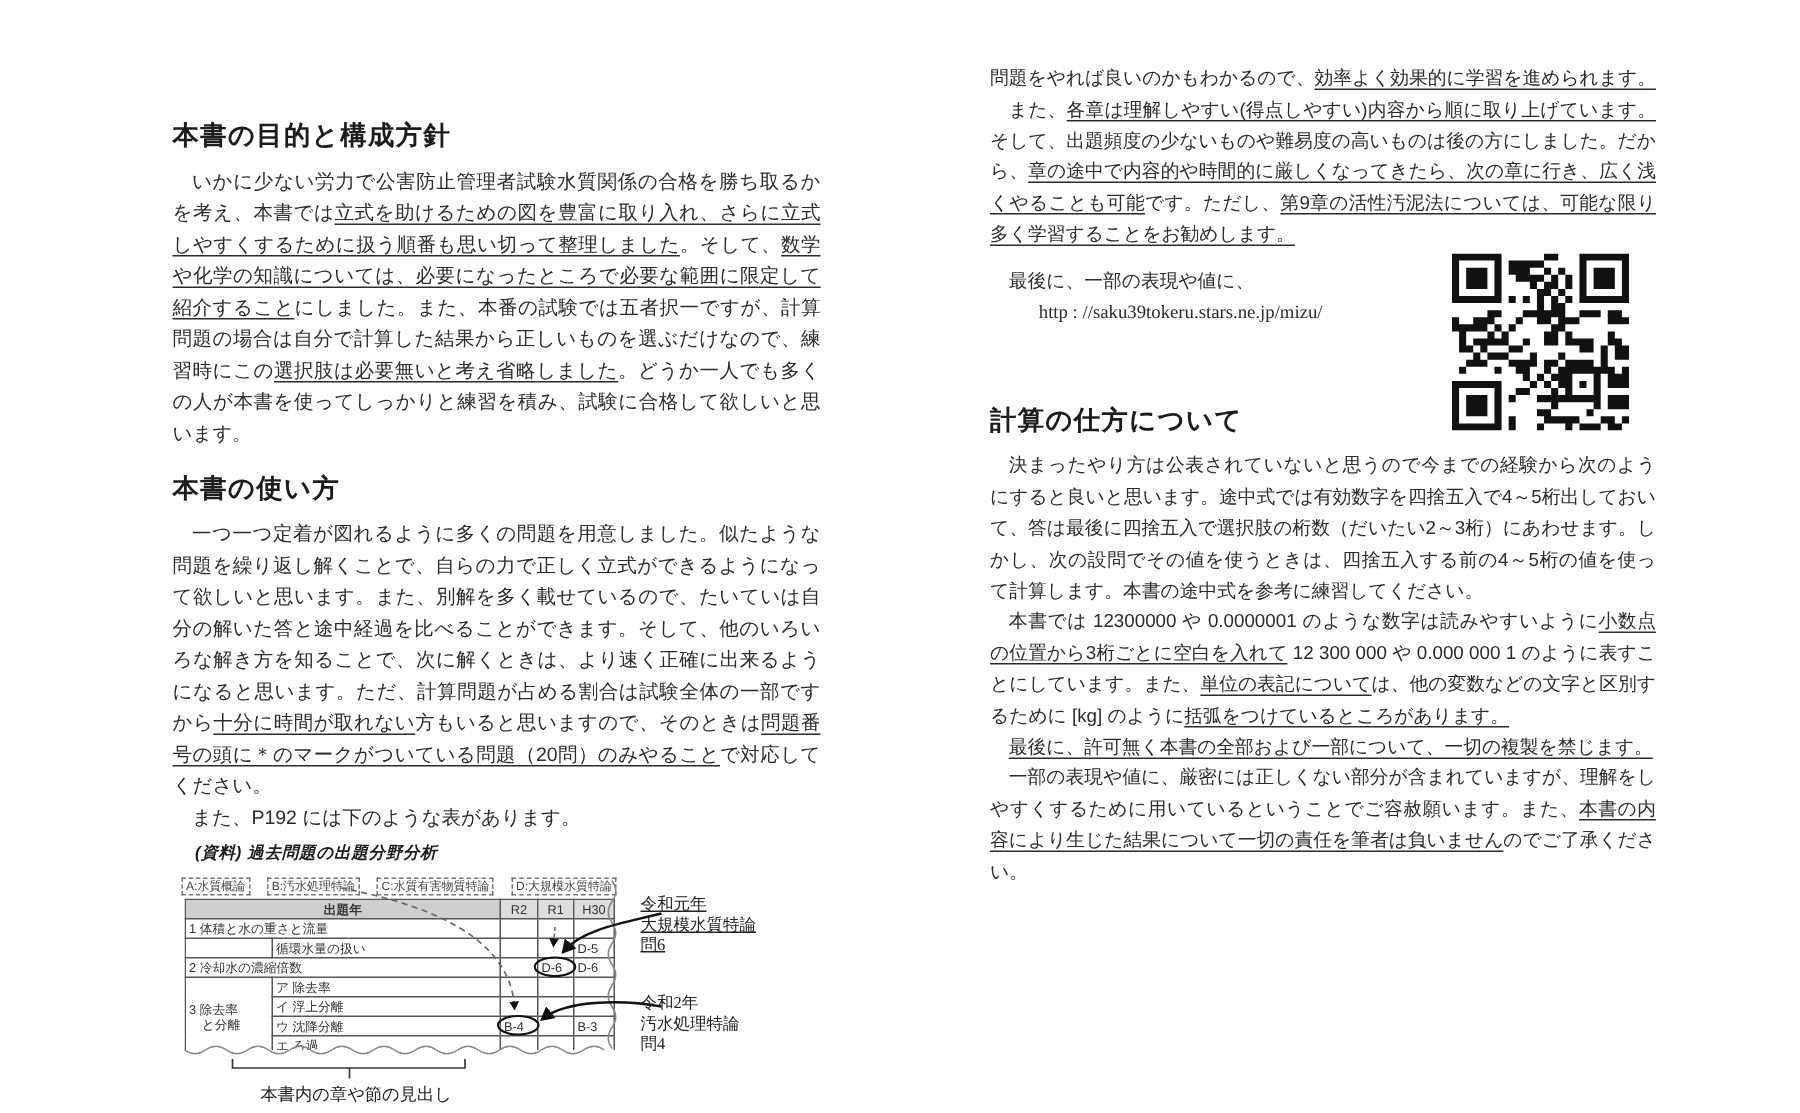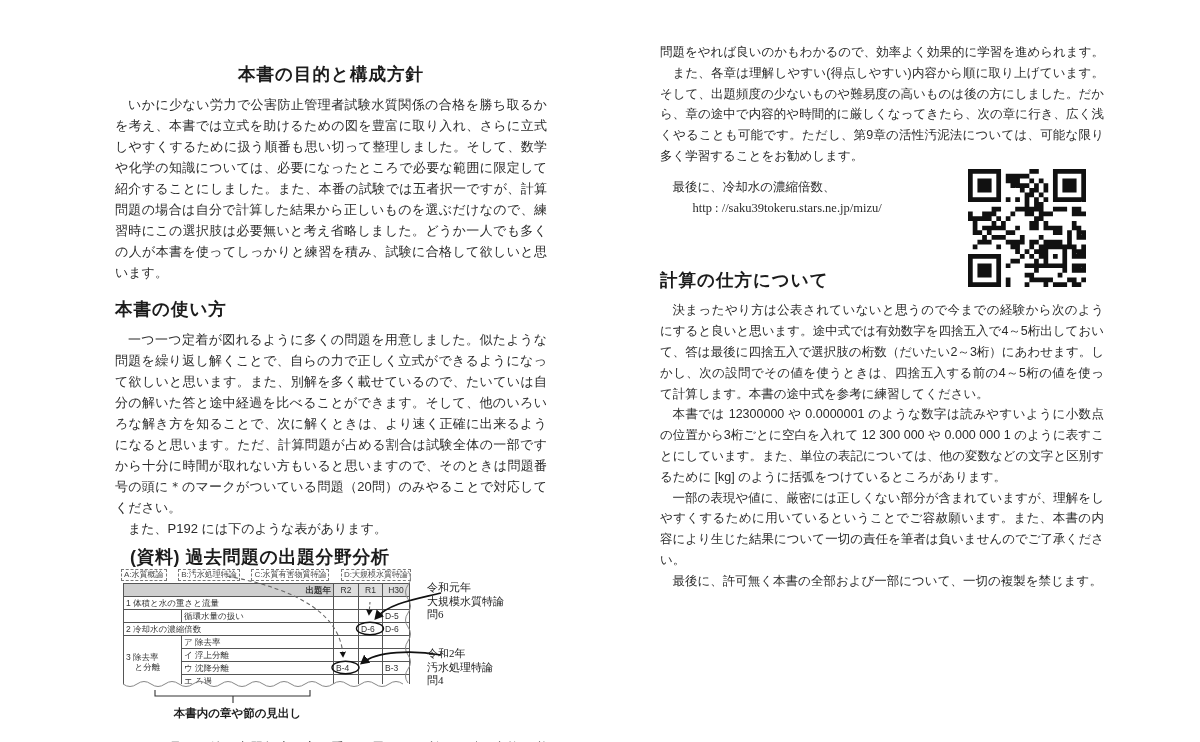--- a/index.html
+++ b/index.html
@@ -4,49 +4,49 @@
 <style>
   html,body{margin:0;padding:0;}
   body{
     width:1200px;height:742px;background:#ffffff;position:relative;overflow:hidden;
     font-family:"Liberation Sans","DejaVu Sans",sans-serif;color:#2b2b2b;
   }
   .page{position:absolute;top:0;}
   .left-page{left:115px;top:62px;width:432px;}
   .right-page{left:660px;top:42px;width:444px;position:absolute;}
   h2.sec{font-size:17.5px;font-weight:bold;color:#1c1c1c;margin:14px 0 8px 0;letter-spacing:1px;}
-  h2.first{margin-top:0;text-align:center;}
+  h2.first{margin-top:16px;}
   p.body{font-size:13px;line-height:21px;margin:0 0 0 0;text-align:justify;}
   .right-page p.body{font-size:12.5px;line-height:20.8px;}
   p.ind{text-indent:1em;}
-  .u{text-decoration-thickness:1px;text-underline-offset:2.5px;}
+  .u{text-decoration:underline;text-decoration-thickness:1px;text-underline-offset:2.5px;}
   p.gap-top{margin-top:8px;}
   
   .links-block{position:relative;margin:10px 0 50px 0;}
   p.url{font-family:"Liberation Serif","DejaVu Serif",serif;padding-left:2.6em;font-size:13px;}
   .qr{position:absolute;left:308px;top:-8px;width:118px;height:118px;}
   
   .figure{position:relative;height:184px;margin:6px 0 4px 0;}
-  .fig-title{position:absolute;left:15px;top:0;font-size:18px;font-weight:bold;color:#1c1c1c;letter-spacing:0.5px;}
+  .fig-title{position:absolute;left:15px;top:0;font-size:11px;font-weight:bold;color:#1c1c1c;letter-spacing:0.5px;font-style:italic;}
   .legend{position:absolute;left:6px;top:24px;width:290px;display:flex;justify-content:space-between;}
   .legend span{border:1px dashed #777;font-size:8px;line-height:10px;padding:0 2px;color:#444;white-space:nowrap;}
   .table-wrap{position:absolute;left:8px;top:38px;width:288px;height:101px;overflow:hidden;}
   table.fig-table{border-collapse:collapse;table-layout:fixed;width:286px;}
   table.fig-table td{border:1px solid #555;font-size:8.5px;line-height:10px;height:12px;padding:0 2px;
     overflow:hidden;white-space:nowrap;color:#333;}
-  td.hd{background:#cfcfcf;text-align:right;font-weight:bold;color:#222;}
+  td.hd{background:#cfcfcf;text-align:center;font-weight:bold;color:#222;}
   td.hd2{background:#dedede;text-align:center;}
   td.val{padding:0;}
   td.grp{line-height:11px;white-space:normal;text-align:left;vertical-align:middle;}
   .fig-svg{position:absolute;left:0;top:0;width:432px;height:184px;pointer-events:none;}
   .ann{position:absolute;left:312px;font-family:"Liberation Serif","DejaVu Serif",serif;
     font-size:11px;line-height:13.5px;color:#222;}
-  .ann1{top:36px;} .ann2{top:102px;}
+  .ann1{top:36px;text-decoration:underline;} .ann2{top:102px;}
   .fig-caption{position:absolute;left:30px;top:161px;width:185px;text-align:center;
-    font-size:11.5px;font-weight:bold;color:#1c1c1c;}
+    font-size:11.5px;font-weight:normal;color:#1c1c1c;}
 </style>
 </head>
 <body>
 
 <div class="page left-page">
 
   <h2 class="sec first">本書の目的と構成方針</h2>
 
   <p class="body ind"><span>いかに少ない労力で公害防止管理者試験水質関係の合格を勝ち取るかを考え、本書では</span><span class="u">立式を助けるための図を豊富に取り入れ、さらに立式しやすくするために扱う順番も思い切って整理しました</span><span>。そして、</span><span class="u">数学や化学の知識については、必要になったところで必要な範囲に限定して紹介すること</span><span>にしました。また、本番の試験では五者択一ですが、計算問題の場合は自分で計算した結果から正しいものを選ぶだけなので、練習時にこの</span><span class="u">選択肢は必要無いと考え省略しました</span><span>。どうか一人でも多くの人が本書を使ってしっかりと練習を積み、試験に合格して欲しいと思います。</span></p>
 
@@ -170,30 +170,30 @@
 
 </div>
 
 <div class="page right-page">
 
   <p class="body"><span>問題をやれば良いのかもわかるので、</span><span class="u">効率よく効果的に学習を進められます。</span></p>
 
   <p class="body ind"><span>また、</span><span class="u">各章は理解しやすい(得点しやすい)内容から順に取り上げています。</span><span>そして、出題頻度の少ないものや難易度の高いものは後の方にしました。だから、</span><span class="u">章の途中で内容的や時間的に厳しくなってきたら、次の章に行き、広く浅くやることも可能</span><span>です。ただし、</span><span class="u">第9章の活性汚泥法については、可能な限り多く学習することをお勧めします。</span></p>
 
   <div class="links-block">
-    <p class="body ind">最後に、冷却水の濃縮倍数、</p>
+    <p class="body ind">最後に、一部の表現や値に、</p>
     <p class="body url">http : //saku39tokeru.stars.ne.jp/mizu/</p>
     <svg class="qr" id="qr" viewBox="0 0 118 118">
         <path d="M0.00 0.00h4.72v4.72h-4.72zM4.72 0.00h4.72v4.72h-4.72zM9.44 0.00h4.72v4.72h-4.72zM14.16 0.00h4.72v4.72h-4.72zM18.88 0.00h4.72v4.72h-4.72zM23.60 0.00h4.72v4.72h-4.72zM28.32 0.00h4.72v4.72h-4.72zM61.36 0.00h4.72v4.72h-4.72zM66.08 0.00h4.72v4.72h-4.72zM84.96 0.00h4.72v4.72h-4.72zM89.68 0.00h4.72v4.72h-4.72zM94.40 0.00h4.72v4.72h-4.72zM99.12 0.00h4.72v4.72h-4.72zM103.84 0.00h4.72v4.72h-4.72zM108.56 0.00h4.72v4.72h-4.72zM113.28 0.00h4.72v4.72h-4.72zM0.00 4.72h4.72v4.72h-4.72zM28.32 4.72h4.72v4.72h-4.72zM37.76 4.72h4.72v4.72h-4.72zM42.48 4.72h4.72v4.72h-4.72zM47.20 4.72h4.72v4.72h-4.72zM51.92 4.72h4.72v4.72h-4.72zM56.64 4.72h4.72v4.72h-4.72zM84.96 4.72h4.72v4.72h-4.72zM113.28 4.72h4.72v4.72h-4.72zM0.00 9.44h4.72v4.72h-4.72zM9.44 9.44h4.72v4.72h-4.72zM14.16 9.44h4.72v4.72h-4.72zM18.88 9.44h4.72v4.72h-4.72zM28.32 9.44h4.72v4.72h-4.72zM37.76 9.44h4.72v4.72h-4.72zM42.48 9.44h4.72v4.72h-4.72zM47.20 9.44h4.72v4.72h-4.72zM61.36 9.44h4.72v4.72h-4.72zM70.80 9.44h4.72v4.72h-4.72zM84.96 9.44h4.72v4.72h-4.72zM94.40 9.44h4.72v4.72h-4.72zM99.12 9.44h4.72v4.72h-4.72zM103.84 9.44h4.72v4.72h-4.72zM113.28 9.44h4.72v4.72h-4.72zM0.00 14.16h4.72v4.72h-4.72zM9.44 14.16h4.72v4.72h-4.72zM14.16 14.16h4.72v4.72h-4.72zM18.88 14.16h4.72v4.72h-4.72zM28.32 14.16h4.72v4.72h-4.72zM42.48 14.16h4.72v4.72h-4.72zM47.20 14.16h4.72v4.72h-4.72zM51.92 14.16h4.72v4.72h-4.72zM56.64 14.16h4.72v4.72h-4.72zM66.08 14.16h4.72v4.72h-4.72zM75.52 14.16h4.72v4.72h-4.72zM84.96 14.16h4.72v4.72h-4.72zM94.40 14.16h4.72v4.72h-4.72zM99.12 14.16h4.72v4.72h-4.72zM103.84 14.16h4.72v4.72h-4.72zM113.28 14.16h4.72v4.72h-4.72zM0.00 18.88h4.72v4.72h-4.72zM9.44 18.88h4.72v4.72h-4.72zM14.16 18.88h4.72v4.72h-4.72zM18.88 18.88h4.72v4.72h-4.72zM28.32 18.88h4.72v4.72h-4.72zM51.92 18.88h4.72v4.72h-4.72zM61.36 18.88h4.72v4.72h-4.72zM66.08 18.88h4.72v4.72h-4.72zM75.52 18.88h4.72v4.72h-4.72zM84.96 18.88h4.72v4.72h-4.72zM94.40 18.88h4.72v4.72h-4.72zM99.12 18.88h4.72v4.72h-4.72zM103.84 18.88h4.72v4.72h-4.72zM113.28 18.88h4.72v4.72h-4.72zM0.00 23.60h4.72v4.72h-4.72zM28.32 23.60h4.72v4.72h-4.72zM56.64 23.60h4.72v4.72h-4.72zM61.36 23.60h4.72v4.72h-4.72zM70.80 23.60h4.72v4.72h-4.72zM84.96 23.60h4.72v4.72h-4.72zM113.28 23.60h4.72v4.72h-4.72zM0.00 28.32h4.72v4.72h-4.72zM4.72 28.32h4.72v4.72h-4.72zM9.44 28.32h4.72v4.72h-4.72zM14.16 28.32h4.72v4.72h-4.72zM18.88 28.32h4.72v4.72h-4.72zM23.60 28.32h4.72v4.72h-4.72zM28.32 28.32h4.72v4.72h-4.72zM37.76 28.32h4.72v4.72h-4.72zM47.20 28.32h4.72v4.72h-4.72zM56.64 28.32h4.72v4.72h-4.72zM66.08 28.32h4.72v4.72h-4.72zM75.52 28.32h4.72v4.72h-4.72zM84.96 28.32h4.72v4.72h-4.72zM89.68 28.32h4.72v4.72h-4.72zM94.40 28.32h4.72v4.72h-4.72zM99.12 28.32h4.72v4.72h-4.72zM103.84 28.32h4.72v4.72h-4.72zM108.56 28.32h4.72v4.72h-4.72zM113.28 28.32h4.72v4.72h-4.72zM56.64 33.04h4.72v4.72h-4.72zM66.08 33.04h4.72v4.72h-4.72zM70.80 33.04h4.72v4.72h-4.72zM23.60 37.76h4.72v4.72h-4.72zM28.32 37.76h4.72v4.72h-4.72zM47.20 37.76h4.72v4.72h-4.72zM51.92 37.76h4.72v4.72h-4.72zM56.64 37.76h4.72v4.72h-4.72zM61.36 37.76h4.72v4.72h-4.72zM66.08 37.76h4.72v4.72h-4.72zM70.80 37.76h4.72v4.72h-4.72zM84.96 37.76h4.72v4.72h-4.72zM89.68 37.76h4.72v4.72h-4.72zM94.40 37.76h4.72v4.72h-4.72zM103.84 37.76h4.72v4.72h-4.72zM108.56 37.76h4.72v4.72h-4.72zM0.00 42.48h4.72v4.72h-4.72zM14.16 42.48h4.72v4.72h-4.72zM18.88 42.48h4.72v4.72h-4.72zM23.60 42.48h4.72v4.72h-4.72zM42.48 42.48h4.72v4.72h-4.72zM56.64 42.48h4.72v4.72h-4.72zM61.36 42.48h4.72v4.72h-4.72zM70.80 42.48h4.72v4.72h-4.72zM75.52 42.48h4.72v4.72h-4.72zM80.24 42.48h4.72v4.72h-4.72zM103.84 42.48h4.72v4.72h-4.72zM108.56 42.48h4.72v4.72h-4.72zM113.28 42.48h4.72v4.72h-4.72zM0.00 47.20h4.72v4.72h-4.72zM4.72 47.20h4.72v4.72h-4.72zM9.44 47.20h4.72v4.72h-4.72zM14.16 47.20h4.72v4.72h-4.72zM18.88 47.20h4.72v4.72h-4.72zM28.32 47.20h4.72v4.72h-4.72zM37.76 47.20h4.72v4.72h-4.72zM66.08 47.20h4.72v4.72h-4.72zM70.80 47.20h4.72v4.72h-4.72zM4.72 51.92h4.72v4.72h-4.72zM23.60 51.92h4.72v4.72h-4.72zM33.04 51.92h4.72v4.72h-4.72zM61.36 51.92h4.72v4.72h-4.72zM66.08 51.92h4.72v4.72h-4.72zM75.52 51.92h4.72v4.72h-4.72zM103.84 51.92h4.72v4.72h-4.72zM4.72 56.64h4.72v4.72h-4.72zM14.16 56.64h4.72v4.72h-4.72zM18.88 56.64h4.72v4.72h-4.72zM23.60 56.64h4.72v4.72h-4.72zM28.32 56.64h4.72v4.72h-4.72zM33.04 56.64h4.72v4.72h-4.72zM47.20 56.64h4.72v4.72h-4.72zM61.36 56.64h4.72v4.72h-4.72zM66.08 56.64h4.72v4.72h-4.72zM75.52 56.64h4.72v4.72h-4.72zM80.24 56.64h4.72v4.72h-4.72zM84.96 56.64h4.72v4.72h-4.72zM89.68 56.64h4.72v4.72h-4.72zM103.84 56.64h4.72v4.72h-4.72zM108.56 56.64h4.72v4.72h-4.72zM4.72 61.36h4.72v4.72h-4.72zM9.44 61.36h4.72v4.72h-4.72zM18.88 61.36h4.72v4.72h-4.72zM37.76 61.36h4.72v4.72h-4.72zM42.48 61.36h4.72v4.72h-4.72zM84.96 61.36h4.72v4.72h-4.72zM89.68 61.36h4.72v4.72h-4.72zM99.12 61.36h4.72v4.72h-4.72zM108.56 61.36h4.72v4.72h-4.72zM113.28 61.36h4.72v4.72h-4.72zM14.16 66.08h4.72v4.72h-4.72zM23.60 66.08h4.72v4.72h-4.72zM28.32 66.08h4.72v4.72h-4.72zM33.04 66.08h4.72v4.72h-4.72zM51.92 66.08h4.72v4.72h-4.72zM70.80 66.08h4.72v4.72h-4.72zM99.12 66.08h4.72v4.72h-4.72zM108.56 66.08h4.72v4.72h-4.72zM113.28 66.08h4.72v4.72h-4.72zM9.44 70.80h4.72v4.72h-4.72zM14.16 70.80h4.72v4.72h-4.72zM18.88 70.80h4.72v4.72h-4.72zM37.76 70.80h4.72v4.72h-4.72zM42.48 70.80h4.72v4.72h-4.72zM47.20 70.80h4.72v4.72h-4.72zM51.92 70.80h4.72v4.72h-4.72zM61.36 70.80h4.72v4.72h-4.72zM66.08 70.80h4.72v4.72h-4.72zM75.52 70.80h4.72v4.72h-4.72zM80.24 70.80h4.72v4.72h-4.72zM84.96 70.80h4.72v4.72h-4.72zM89.68 70.80h4.72v4.72h-4.72zM99.12 70.80h4.72v4.72h-4.72zM4.72 75.52h4.72v4.72h-4.72zM28.32 75.52h4.72v4.72h-4.72zM42.48 75.52h4.72v4.72h-4.72zM47.20 75.52h4.72v4.72h-4.72zM61.36 75.52h4.72v4.72h-4.72zM70.80 75.52h4.72v4.72h-4.72zM75.52 75.52h4.72v4.72h-4.72zM80.24 75.52h4.72v4.72h-4.72zM84.96 75.52h4.72v4.72h-4.72zM89.68 75.52h4.72v4.72h-4.72zM94.40 75.52h4.72v4.72h-4.72zM99.12 75.52h4.72v4.72h-4.72zM103.84 75.52h4.72v4.72h-4.72zM113.28 75.52h4.72v4.72h-4.72zM47.20 80.24h4.72v4.72h-4.72zM56.64 80.24h4.72v4.72h-4.72zM66.08 80.24h4.72v4.72h-4.72zM70.80 80.24h4.72v4.72h-4.72zM75.52 80.24h4.72v4.72h-4.72zM94.40 80.24h4.72v4.72h-4.72zM103.84 80.24h4.72v4.72h-4.72zM108.56 80.24h4.72v4.72h-4.72zM113.28 80.24h4.72v4.72h-4.72zM0.00 84.96h4.72v4.72h-4.72zM4.72 84.96h4.72v4.72h-4.72zM9.44 84.96h4.72v4.72h-4.72zM14.16 84.96h4.72v4.72h-4.72zM18.88 84.96h4.72v4.72h-4.72zM23.60 84.96h4.72v4.72h-4.72zM28.32 84.96h4.72v4.72h-4.72zM51.92 84.96h4.72v4.72h-4.72zM61.36 84.96h4.72v4.72h-4.72zM70.80 84.96h4.72v4.72h-4.72zM75.52 84.96h4.72v4.72h-4.72zM84.96 84.96h4.72v4.72h-4.72zM94.40 84.96h4.72v4.72h-4.72zM103.84 84.96h4.72v4.72h-4.72zM108.56 84.96h4.72v4.72h-4.72zM113.28 84.96h4.72v4.72h-4.72zM0.00 89.68h4.72v4.72h-4.72zM28.32 89.68h4.72v4.72h-4.72zM42.48 89.68h4.72v4.72h-4.72zM47.20 89.68h4.72v4.72h-4.72zM66.08 89.68h4.72v4.72h-4.72zM75.52 89.68h4.72v4.72h-4.72zM94.40 89.68h4.72v4.72h-4.72zM0.00 94.40h4.72v4.72h-4.72zM9.44 94.40h4.72v4.72h-4.72zM14.16 94.40h4.72v4.72h-4.72zM18.88 94.40h4.72v4.72h-4.72zM28.32 94.40h4.72v4.72h-4.72zM37.76 94.40h4.72v4.72h-4.72zM56.64 94.40h4.72v4.72h-4.72zM61.36 94.40h4.72v4.72h-4.72zM66.08 94.40h4.72v4.72h-4.72zM70.80 94.40h4.72v4.72h-4.72zM75.52 94.40h4.72v4.72h-4.72zM80.24 94.40h4.72v4.72h-4.72zM84.96 94.40h4.72v4.72h-4.72zM89.68 94.40h4.72v4.72h-4.72zM94.40 94.40h4.72v4.72h-4.72zM103.84 94.40h4.72v4.72h-4.72zM108.56 94.40h4.72v4.72h-4.72zM113.28 94.40h4.72v4.72h-4.72zM0.00 99.12h4.72v4.72h-4.72zM9.44 99.12h4.72v4.72h-4.72zM14.16 99.12h4.72v4.72h-4.72zM18.88 99.12h4.72v4.72h-4.72zM28.32 99.12h4.72v4.72h-4.72zM66.08 99.12h4.72v4.72h-4.72zM94.40 99.12h4.72v4.72h-4.72zM103.84 99.12h4.72v4.72h-4.72zM108.56 99.12h4.72v4.72h-4.72zM113.28 99.12h4.72v4.72h-4.72zM0.00 103.84h4.72v4.72h-4.72zM9.44 103.84h4.72v4.72h-4.72zM14.16 103.84h4.72v4.72h-4.72zM18.88 103.84h4.72v4.72h-4.72zM28.32 103.84h4.72v4.72h-4.72zM56.64 103.84h4.72v4.72h-4.72zM61.36 103.84h4.72v4.72h-4.72zM89.68 103.84h4.72v4.72h-4.72zM0.00 108.56h4.72v4.72h-4.72zM28.32 108.56h4.72v4.72h-4.72zM37.76 108.56h4.72v4.72h-4.72zM61.36 108.56h4.72v4.72h-4.72zM66.08 108.56h4.72v4.72h-4.72zM70.80 108.56h4.72v4.72h-4.72zM75.52 108.56h4.72v4.72h-4.72zM80.24 108.56h4.72v4.72h-4.72zM99.12 108.56h4.72v4.72h-4.72zM103.84 108.56h4.72v4.72h-4.72zM113.28 108.56h4.72v4.72h-4.72zM0.00 113.28h4.72v4.72h-4.72zM4.72 113.28h4.72v4.72h-4.72zM9.44 113.28h4.72v4.72h-4.72zM14.16 113.28h4.72v4.72h-4.72zM18.88 113.28h4.72v4.72h-4.72zM23.60 113.28h4.72v4.72h-4.72zM28.32 113.28h4.72v4.72h-4.72zM37.76 113.28h4.72v4.72h-4.72zM56.64 113.28h4.72v4.72h-4.72zM75.52 113.28h4.72v4.72h-4.72zM84.96 113.28h4.72v4.72h-4.72zM89.68 113.28h4.72v4.72h-4.72zM94.40 113.28h4.72v4.72h-4.72zM103.84 113.28h4.72v4.72h-4.72zM108.56 113.28h4.72v4.72h-4.72z" fill="#111"></path>
       </svg>
   </div>
 
   <h2 class="sec">計算の仕方について</h2>
   <p class="body ind">決まったやり方は公表されていないと思うので今までの経験から次のようにすると良いと思います。途中式では有効数字を四捨五入で4～5桁出しておいて、答は最後に四捨五入で選択肢の桁数（だいたい2～3桁）にあわせます。しかし、次の設問でその値を使うときは、四捨五入する前の4～5桁の値を使って計算します。本書の途中式を参考に練習してください。</p>
 
 
   <p class="body ind"><span>本書では 12300000 や 0.0000001 のような数字は読みやすいように</span><span class="u">小数点の位置から3桁ごとに空白を入れて</span><span> 12 300 000 や 0.000 000 1 のように表すことにしています。また、</span><span class="u">単位の表記について</span><span>は、他の変数などの文字と区別するために [kg] のように</span><span class="u">括弧をつけているところがあります。</span></p>
 
+  <p class="body ind"><span class="u">最後に、許可無く本書の全部および一部について、一切の複製を禁じます。</span></p>
+
   <p class="body ind"><span>一部の表現や値に、厳密には正しくない部分が含まれていますが、理解をしやすくするために用いているということでご容赦願います。また、</span><span class="u">本書の内容により生じた結果について一切の責任を筆者は負いません</span><span>のでご了承ください。</span></p>
-
-  <p class="body ind"><span class="u">最後に、許可無く本書の全部および一部について、一切の複製を禁じます。</span></p>
 
 </div>
 
 </body></html>

